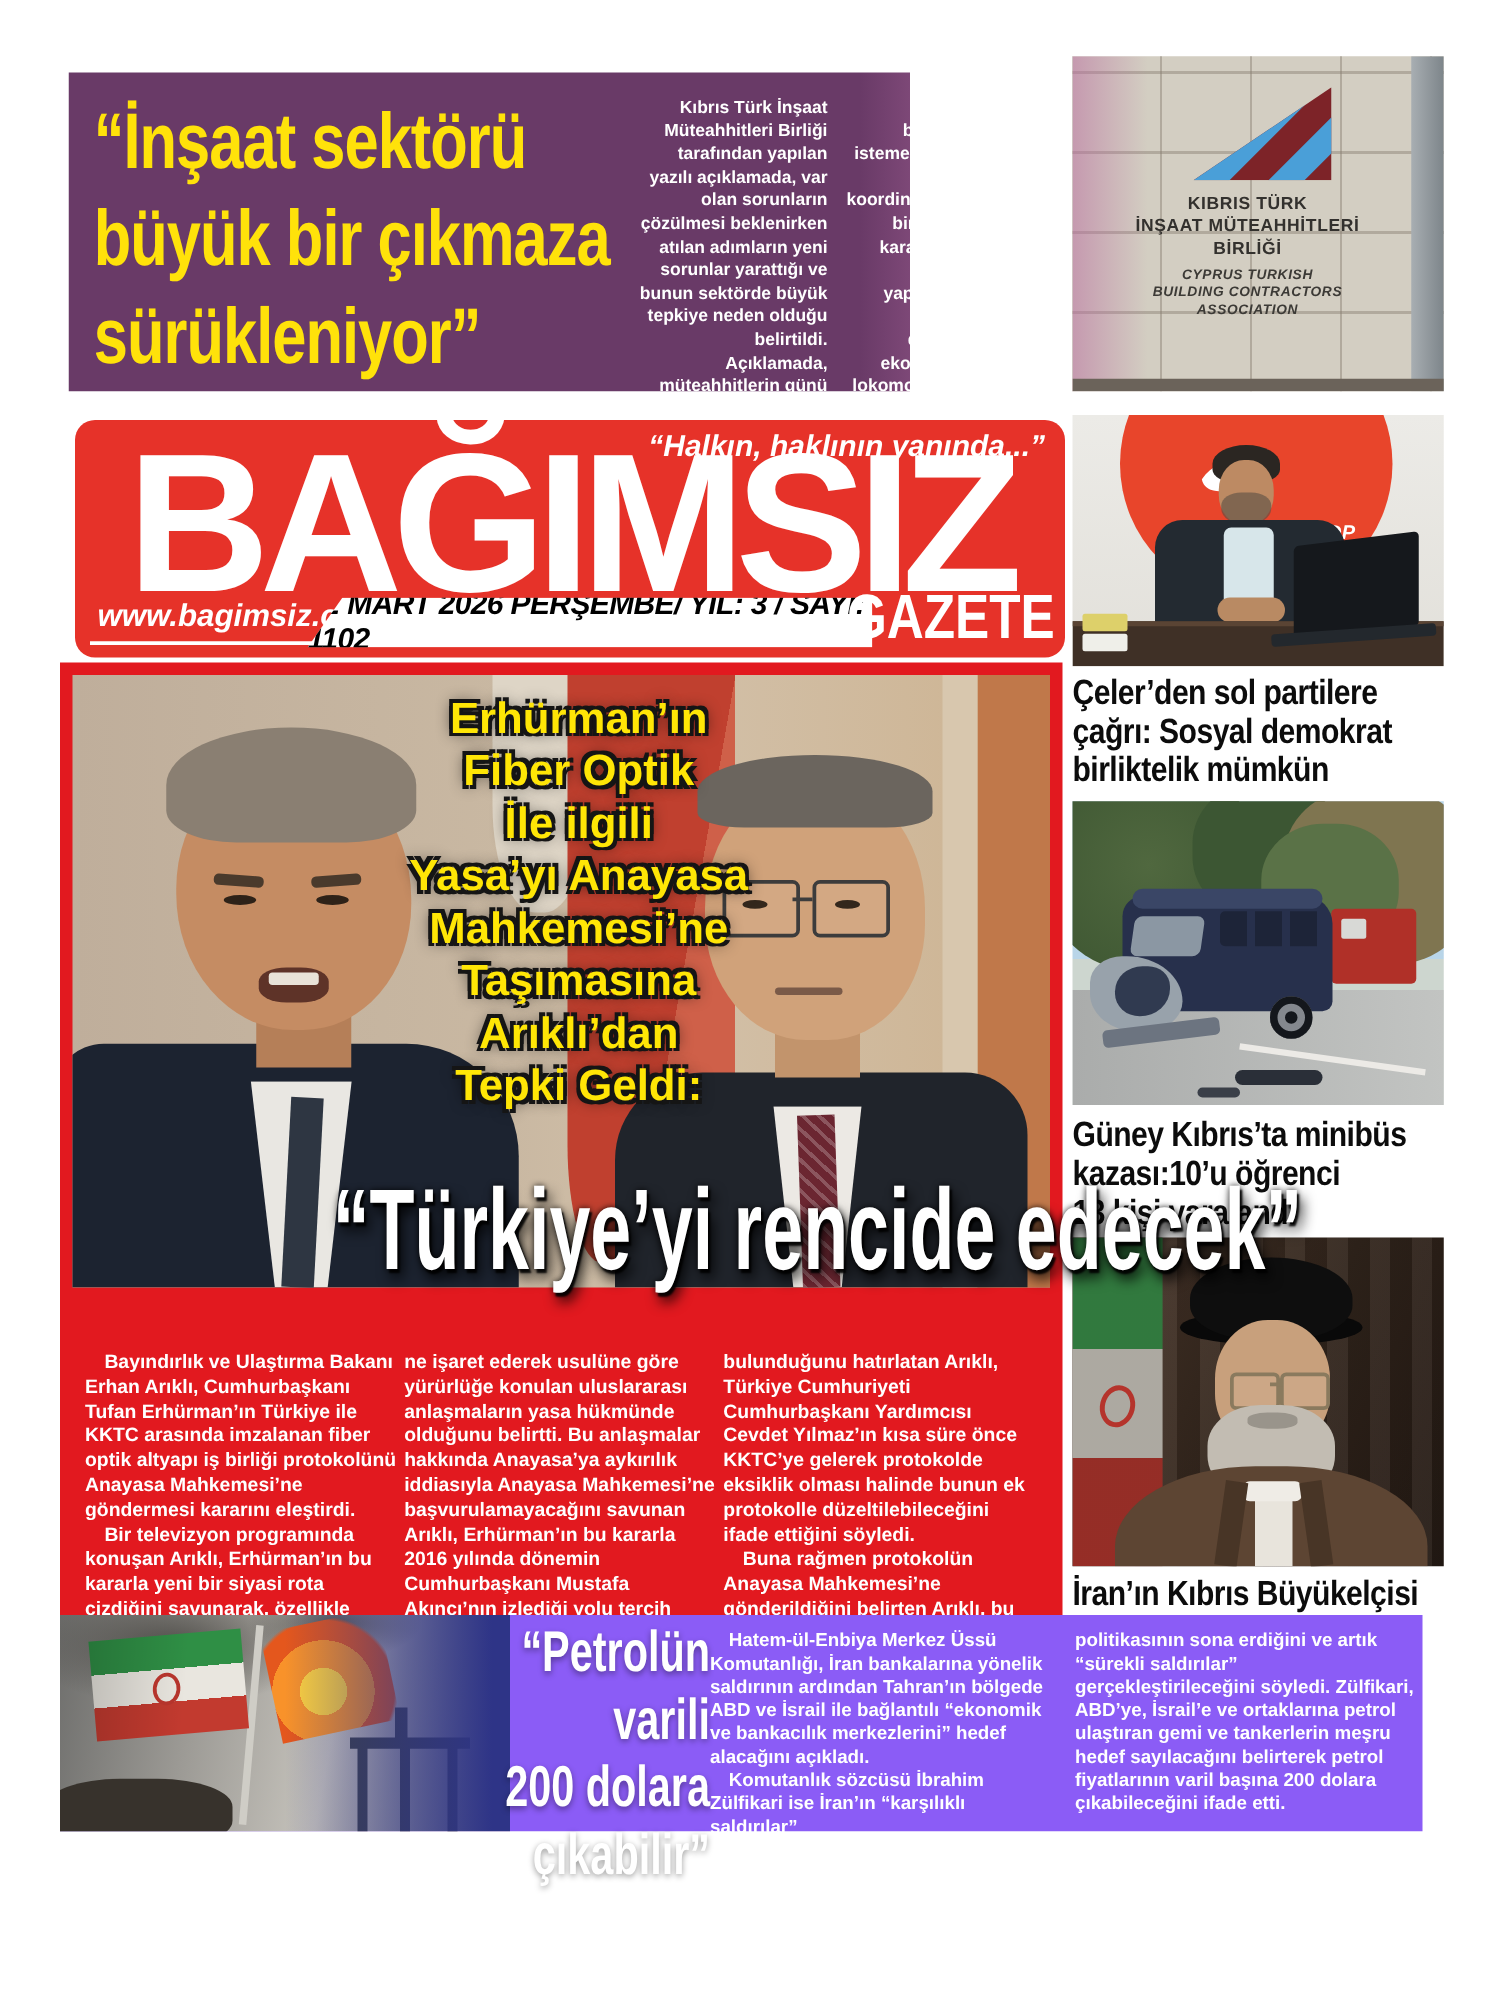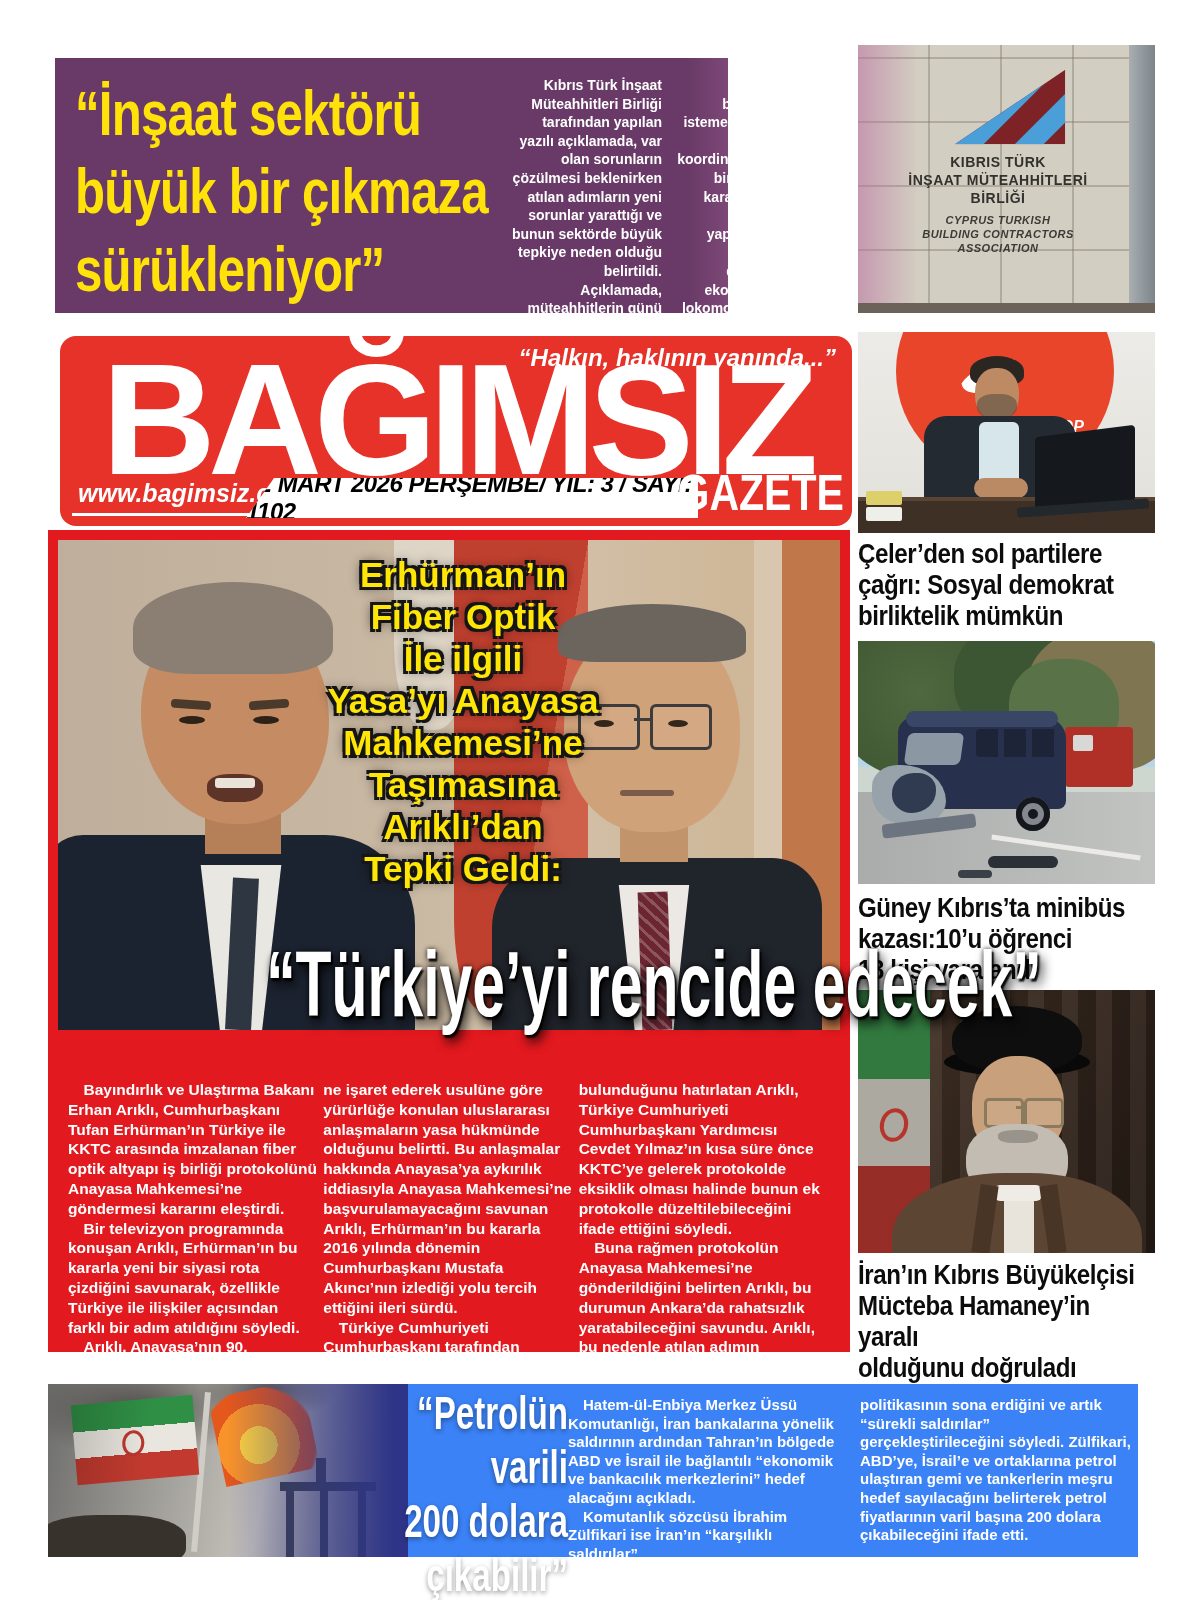--- a/index.html
+++ b/index.html
@@ -165,21 +165,21 @@
     font-size:35px;line-height:42px;z-index:5;
     text-shadow:-3px -3px 0 #151515,3px -3px 0 #151515,-3px 3px 0 #151515,3px 3px 0 #151515,0 0 12px rgba(0,0,0,.85);}
   .main-headline{left:0;width:802px;top:404px;text-align:center;white-space:nowrap;z-index:6;}
   .main-headline span{display:inline-block;color:#fff;font-weight:700;font-size:92px;line-height:100px;
     transform:scaleX(.64);transform-origin:center;
     text-shadow:6px 7px 14px rgba(0,0,0,.9),0 0 6px rgba(0,0,0,.8),3px 3px 2px rgba(0,0,0,.9);}
   .article-cols{left:20px;top:550px;width:762px;display:flex;gap:4px;}
   .article-col{flex:1;color:#fff;font-weight:700;font-size:15.5px;line-height:19.8px;}
 
   
-  .bottom-strip{left:48px;top:1384px;width:1090px;height:173px;background:#3b82f6;}
+  .bottom-strip{left:48px;top:1292px;width:1090px;height:173px;background:#8b5cf6;}
   .flag-photo{left:0;top:0;width:360px;height:173px;
     background:linear-gradient(100deg,#6e6e6c 0%,#9c9a95 30%,#c7c4bd 60%,#8f8e8a 100%);}
   .fp-smoke1{left:-30px;top:-26px;width:240px;height:100px;
     background:radial-gradient(rgba(70,68,64,.85),rgba(70,68,64,0) 70%);}
   .fp-smoke2{left:150px;top:-24px;width:140px;height:60px;
     background:radial-gradient(rgba(60,58,54,.8),rgba(60,58,54,0) 70%);}
   .fp-pole{left:150px;top:8px;width:6px;height:160px;background:#cfcdc6;transform:rotate(5deg);}
   .fp-flag{left:26px;top:16px;width:122px;height:80px;transform:rotate(-5deg);
     background:linear-gradient(100deg,rgba(0,0,0,.18),rgba(0,0,0,0) 60%),
     linear-gradient(#2f8f45 0 34%,#e9e6df 34% 67%,#c23a2f 67% 100%);}

